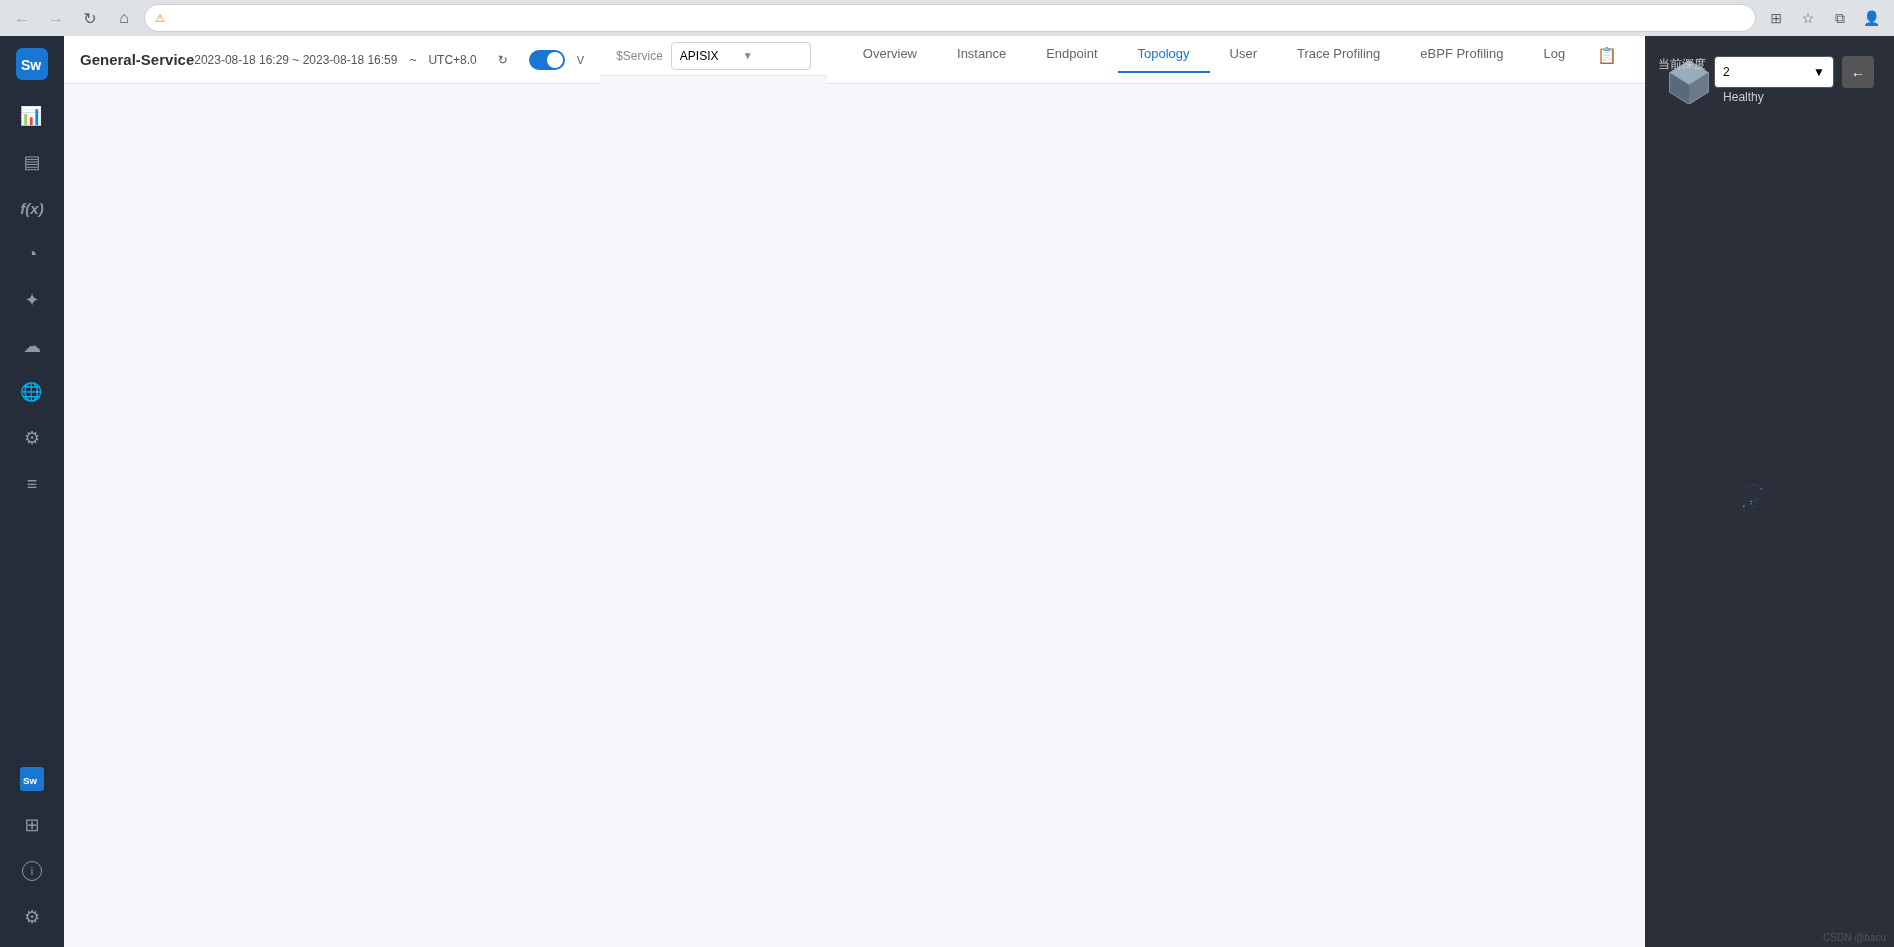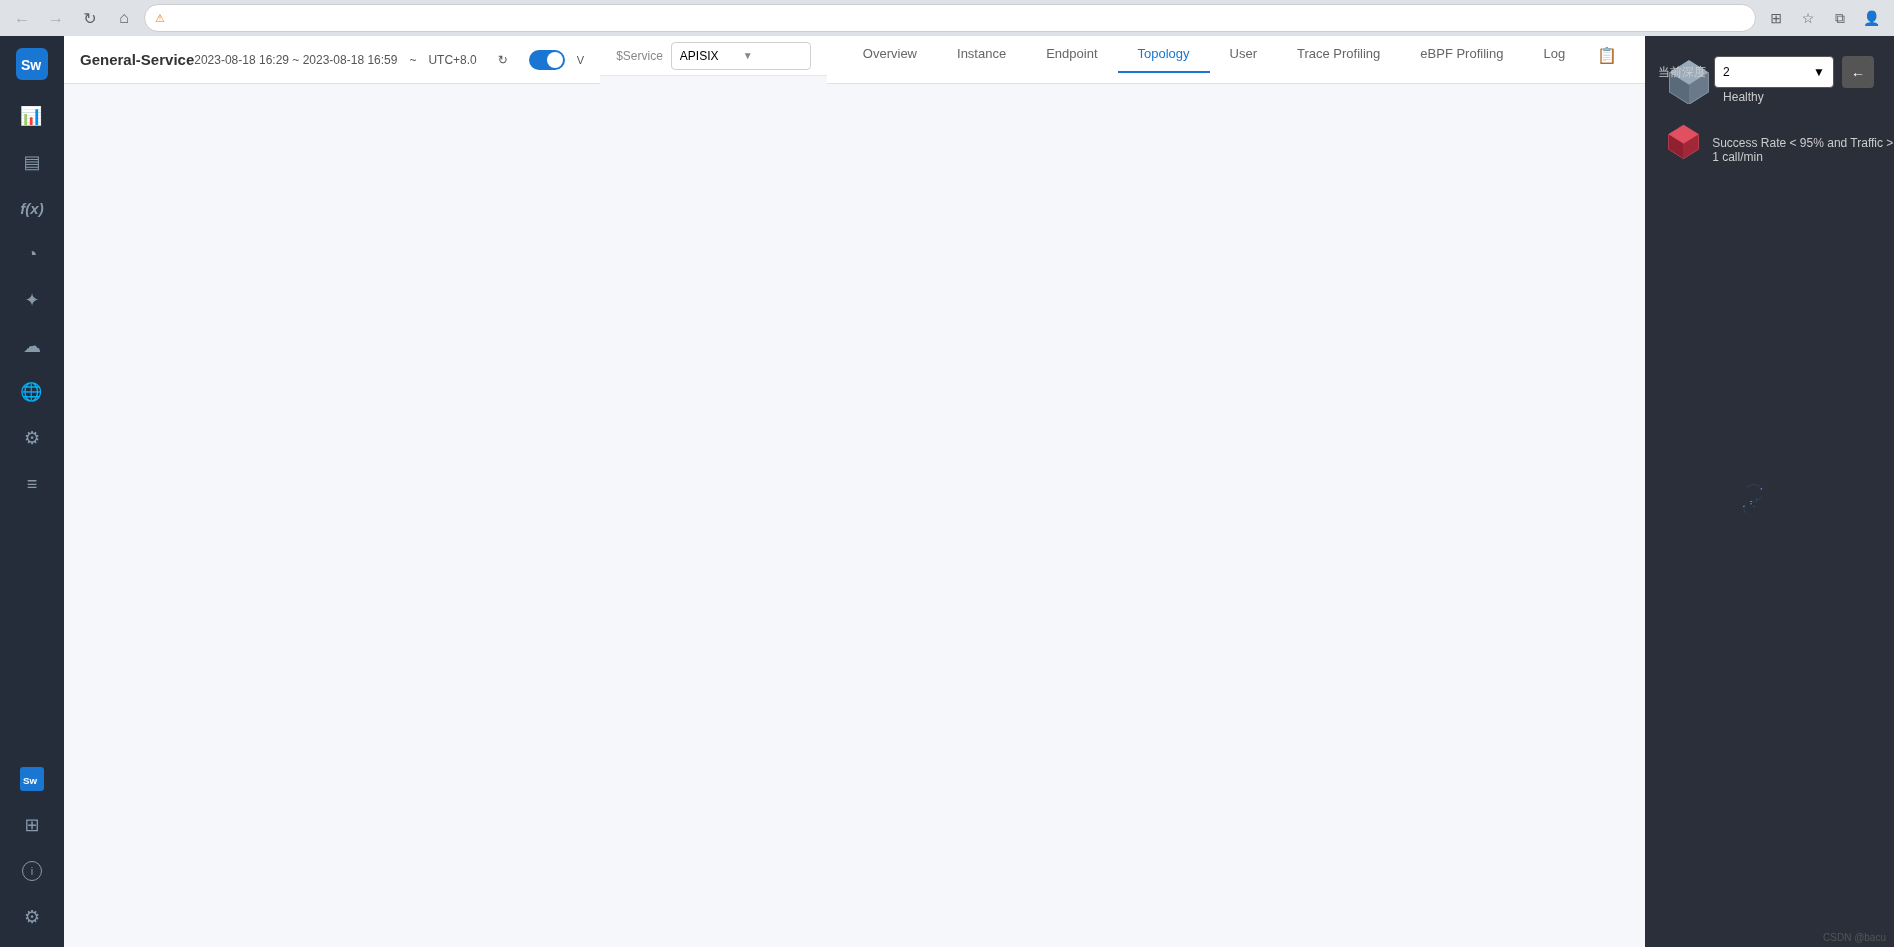--- a/index.html
+++ b/index.html
@@ -53,21 +53,21 @@
 
     
     .topology-canvas { flex: 1; background: #2a2f3a; position: relative; overflow: hidden; }
 
     
     .legend { position: absolute; top: 20px; left: 20px; display: flex; flex-direction: column; gap: 12px; }
     .legend-item { display: flex; align-items: flex-end; gap: 10px; }
     .legend-label { color: #ccc; font-size: 12px; }
 
     
-    .depth-control { position: absolute; top: 20px; right: 20px; display: flex; align-items: center; gap: 8px; }
+    .depth-control { position: absolute; top: 20px; right: 20px; display: flex; align-items: flex-start; gap: 8px; }
     .depth-label { color: #ccc; font-size: 12px; }
     .depth-select { height: 32px; border: 1px solid #555; border-radius: 4px; padding: 0 8px; font-size: 12px; background: #fff; min-width: 120px; display: flex; align-items: center; gap: 4px; cursor: pointer; }
     .depth-back-btn { width: 32px; height: 32px; background: #555; border: none; border-radius: 4px; display: flex; align-items: center; justify-content: center; cursor: pointer; color: #fff; font-size: 14px; }
 
     
     .topology-node { position: absolute; display: flex; flex-direction: column; align-items: center; gap: 4px; cursor: pointer; }
     .node-label { color: #ccc; font-size: 12px; text-align: center; }
     .node-icon { position: relative; }
 
     
@@ -207,29 +207,20 @@
 
         <div class="legend">
           <div class="legend-item">
             <svg class="cube-healthy" viewBox="0 0 40 40">
               <polygon points="20,4 36,14 36,30 20,40 4,30 4,14" fill="#7a8ca0" stroke="#9aacbc" stroke-width="1"></polygon>
               <polygon points="20,4 36,14 20,24 4,14" fill="#9aacbc"></polygon>
               <polygon points="4,14 20,24 20,40 4,30" fill="#5a6a7a"></polygon>
               <polygon points="36,14 20,24 20,40 36,30" fill="#6a7a8a"></polygon>
             </svg>
             <span class="legend-label">Healthy</span>
-          </div>
-          <div class="legend-item">
-            <svg class="cube-unhealthy" viewBox="0 0 40 40">
-              <polygon points="20,4 36,14 36,30 20,40 4,30 4,14" fill="#c0384b" stroke="#e05060" stroke-width="1"></polygon>
-              <polygon points="20,4 36,14 20,24 4,14" fill="#e05060"></polygon>
-              <polygon points="4,14 20,24 20,40 4,30" fill="#902030"></polygon>
-              <polygon points="36,14 20,24 20,40 36,30" fill="#a02838"></polygon>
-            </svg>
-            <span class="legend-label">Success Rate &lt; 95% and Traffic &gt; 1 call/min</span>
           </div>
         </div>
 
         <div class="depth-control">
           <span class="depth-label">当前深度</span>
           <div class="depth-select">
             <span>2</span>
             <span style="margin-left:auto;">▼</span>
           </div>
           <button class="depth-back-btn">←</button>

